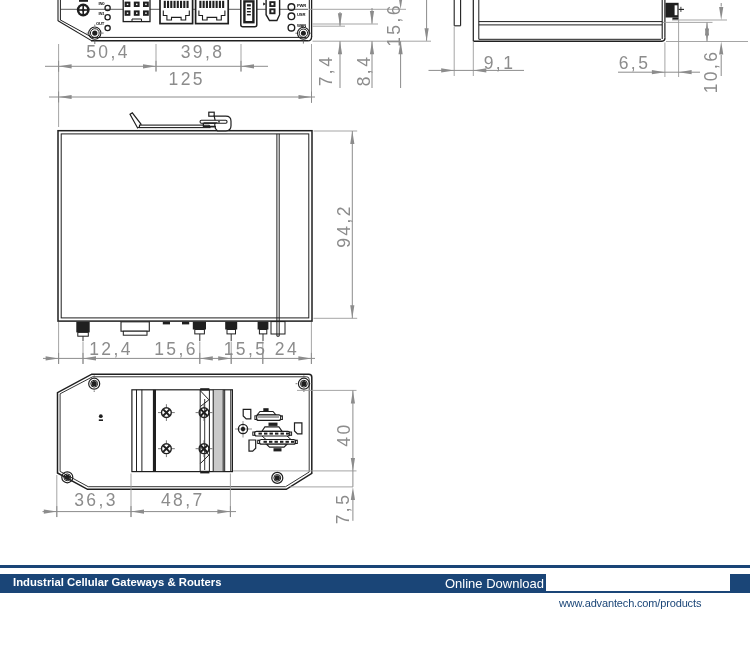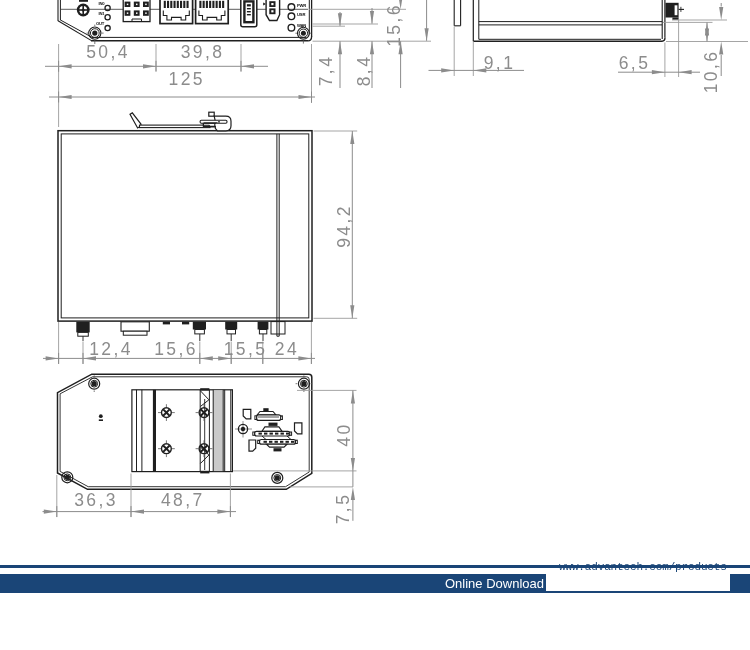--- a/index.html
+++ b/index.html
@@ -531,19 +531,20 @@
         <polygon points="230.4,511.6 217.4,509.5 217.4,513.7" fill="#8c8c8c"></polygon>
         <text x="96.0" y="505.5" class="dim" text-anchor="middle">36,3</text>
         <text x="182.8" y="505.5" class="dim" text-anchor="middle">48,7</text>
       </g>
 </svg>
 
 <div style="position:absolute;left:0;top:565px;width:750px;height:2.5px;background:#1a4577;"></div>
 
 <div style="position:absolute;left:0;top:573.5px;width:750px;height:19px;background:#1a4577;"></div>
 
+<div style="position:absolute;left:13px;top:576px;color:#fff;font-weight:bold;font-size:11.3px;font-family:'Liberation Sans',sans-serif;">Industrial Cellular Gateways &amp; Routers</div>
 
 <div style="position:absolute;right:206px;top:576px;color:#fff;font-weight:normal;font-size:13px;font-family:'Liberation Sans',sans-serif;text-align:right;">Online Download</div>
 
 <div style="position:absolute;left:546px;top:572px;width:183.5px;height:18.5px;background:#fff;"></div>
 
-<div style="position:absolute;left:559px;top:561px;color:#1a4577;font-size:11px;letter-spacing:-0.15px;font-family:Liberation Mono, monospace;">www.advantech.com/products</div>
+<div style="position:absolute;left:559px;top:597px;color:#1a4577;font-size:11px;letter-spacing:-0.15px;font-family:Liberation Sans, sans-serif;">www.advantech.com/products</div>
 </div>
 
 </body></html>

